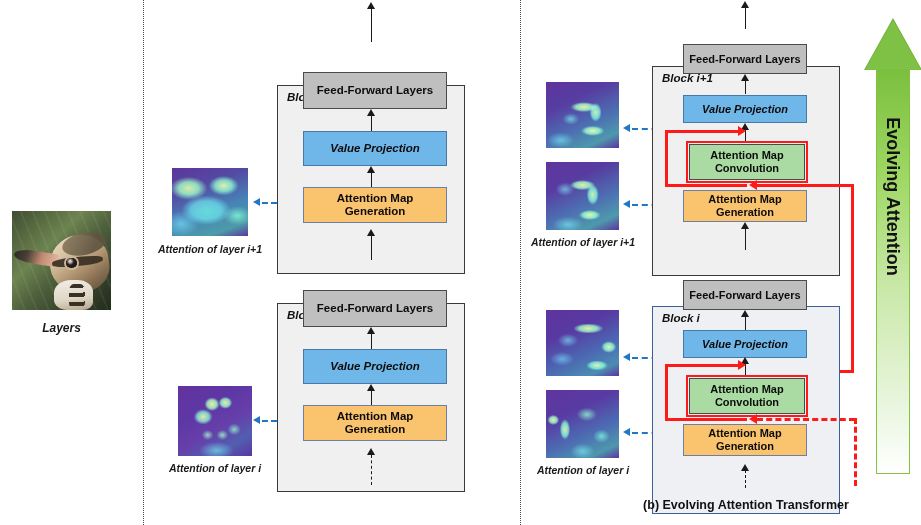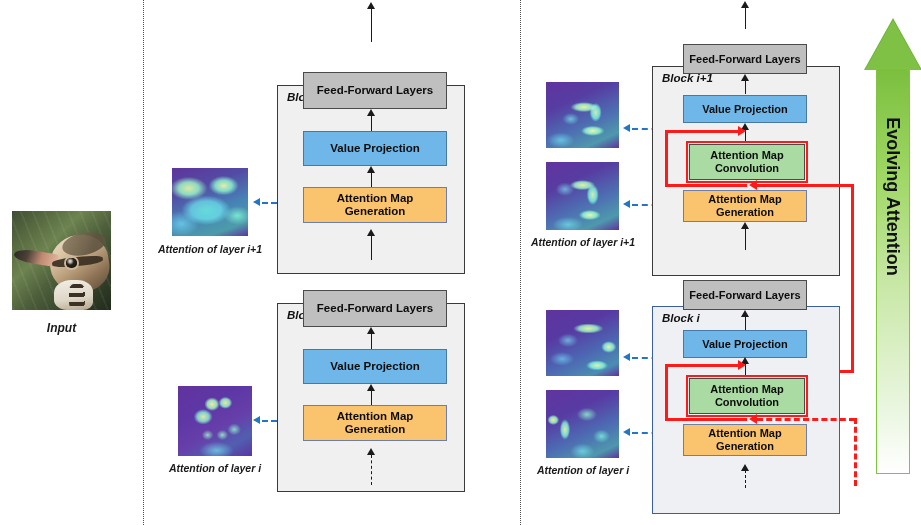--- a/index.html
+++ b/index.html
@@ -98,21 +98,21 @@
   }
 
   
   .mod{
     position:absolute;box-sizing:border-box;
     display:flex;align-items:center;justify-content:center;
     text-align:center;line-height:1.15;
     font-weight:bold;font-size:11.5px;color:#0c0c0c;
   }
   .mod.gray{background:#bfbfbf;border:1.2px solid #4a4a4a;}
-  .mod.blue{background:#6fb7e8;border:1.1px solid #4878a8;}
+  .mod.blue{background:#6fb7e8;border:1.1px solid #4878a8;font-style:italic;}
   .mod.orange{background:#fac36d;border:1.1px solid #6f7fa3;}
   .mod.green{background:#a9dba2;border:1.1px solid #4a4a4a;}
 
   
   .vline{position:absolute;width:0;border-left:1.6px solid #1a1a1a;}
   .vline.dashed{border-left:1.6px dashed #1a1a1a;}
   .arrowhead-up{
     position:absolute;width:0;height:0;
     border-left:4.5px solid transparent;
     border-right:4.5px solid transparent;
@@ -206,21 +206,21 @@
   <div class="input-photo" style="left:12px;top:211px;width:99px;height:99px;">
     <div class="photo-grass"></div>
     <div class="bird-head"></div>
     <div class="bird-crown"></div>
     <div class="bird-bill"></div>
     <div class="bird-eyestripe"></div>
     <div class="bird-throat"></div>
     <div class="bird-spots"></div>
     <div class="bird-eye"></div>
   </div>
-  <div class="caption-italic" style="left:12px;top:321px;width:99px;font-size:12px;">Input</div>
+  <div class="caption-italic" style="left:12px;top:321px;width:99px;font-size:12px;">Layers</div>
 
   <div class="attn" style="left:172px;top:168px;width:76px;height:68px;
        background-image:
          radial-gradient(ellipse 26px 16px at 22% 30%, #c8e020 0%, #5ec962 38%, rgba(0,0,0,0) 72%),
          radial-gradient(ellipse 20px 13px at 68% 26%, #d5e21f 0%, #4cc26d 42%, rgba(0,0,0,0) 75%),
          radial-gradient(ellipse 30px 18px at 45% 62%, #2fb47f 0%, #2a8f8e 50%, rgba(0,0,0,0) 82%),
          radial-gradient(ellipse 18px 12px at 86% 70%, #46c06e 0%, rgba(0,0,0,0) 78%),
          radial-gradient(ellipse 22px 16px at 12% 82%, #2d7f94 0%, rgba(0,0,0,0) 80%),
          linear-gradient(160deg,#3b1f63 0%,#30386f 30%,#26748c 60%,#2e8f7e 85%,#3b2066 100%);"></div>
   <div class="caption-italic" style="left:155px;top:243px;width:110px;font-size:10.5px;">Attention of layer i+1</div>
@@ -423,20 +423,21 @@
   <div class="rdash v" style="left:854px;top:418px;height:68px;"></div>
 
   <div class="mod orange" style="left:683px;top:424px;width:124px;height:32px;flex-direction:column;font-size:11px;">
     <span>Attention Map</span>
     <span>Generation</span>
   </div>
 
   <div class="vline dashed" style="left:745px;top:470px;height:18px;"></div>
   <div class="arrowhead-up" style="left:741px;top:464px;"></div>
 
+  <div class="panel-caption" style="left:610px;top:498px;width:272px;">(b) Evolving Attention Transformer</div>
 
   <div class="ea-wrap" style="left:864px;top:8px;width:58px;height:480px;">
     <div class="ea-head"></div>
     <div class="ea-head-fill"></div>
     <div class="ea-shaft"></div>
     <div class="ea-text">Evolving Attention</div>
   </div>
 
 </div>
 

